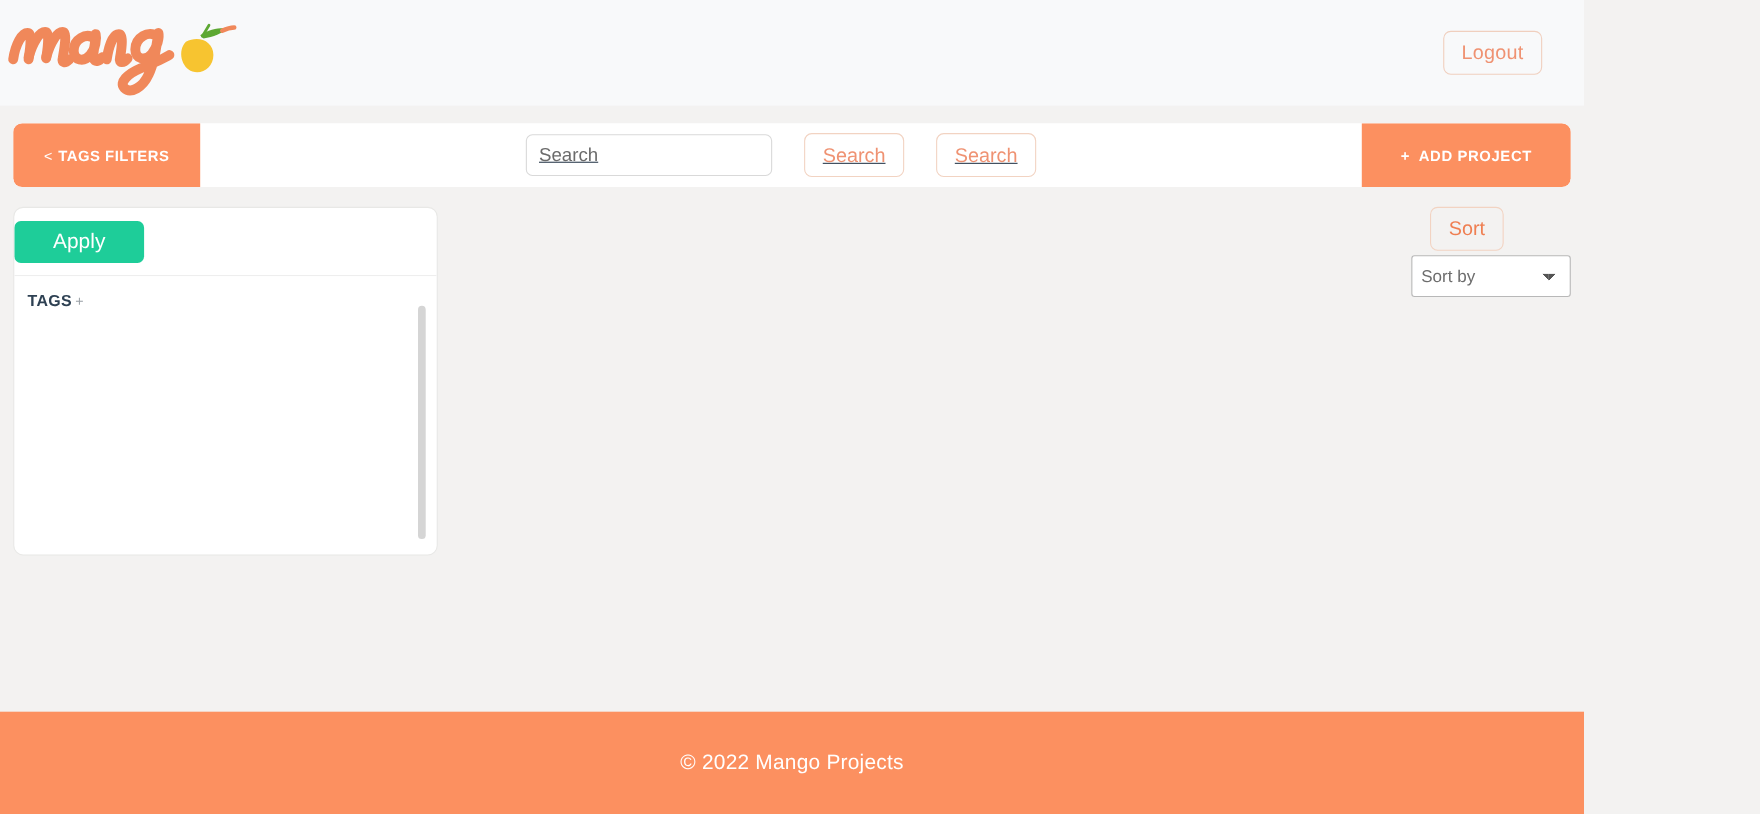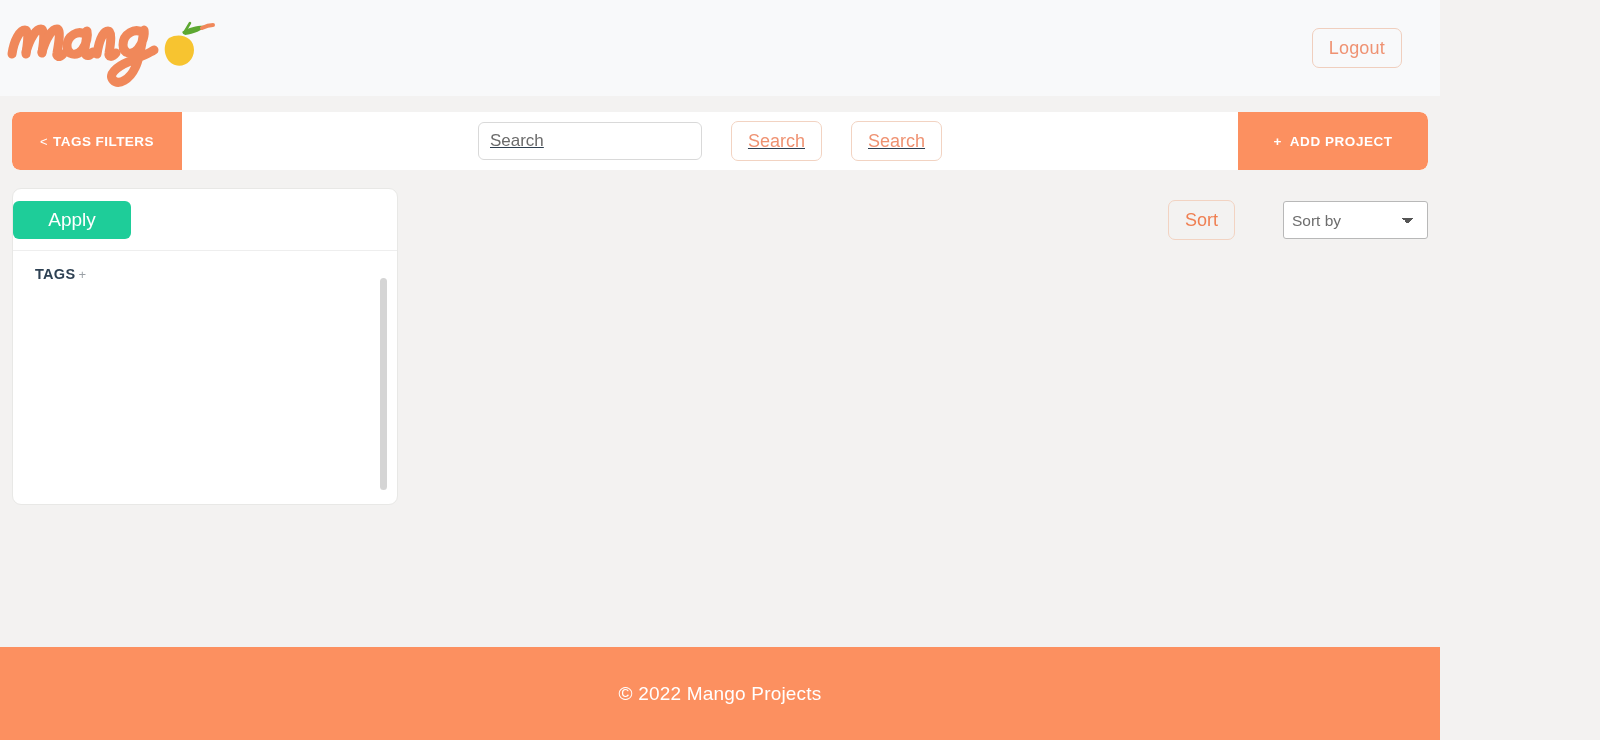--- a/index.html
+++ b/index.html
@@ -189,21 +189,21 @@
     border-radius: 6px;
     color: #ffffff;
     font-size: 19px;
     font-family: "Liberation Sans", sans-serif;
     cursor: pointer;
   }
 
   .filter-body {
     position: relative;
     flex: 1 1 auto;
-    padding: 14px 0 0 22px;
+    padding: 14px 0 0 12px;
   }
 
   .tags-label {
     font-size: 14.5px;
     font-weight: 700;
     letter-spacing: .3px;
     color: #2e4153;
   }
   .tags-plus {
     font-size: 13px;
@@ -225,24 +225,25 @@
     width: 7px;
     height: 212px;
     background: #d5d5d5;
     border-radius: 4px;
   }
 
   
   .sort-row {
     position: absolute;
     right: 12px;
-    top: 30px;
+    top: 18px;
     display: flex;
     align-items: center;
     gap: 4px;
+    flex-direction: column;
   }
 
   .sort-btn {
     height: 40px;
     padding: 0 16px;
     background: transparent;
     border: 1px solid #f2d3c2;
     border-radius: 7px;
     color: #ef7f52;
     font-size: 18px;

